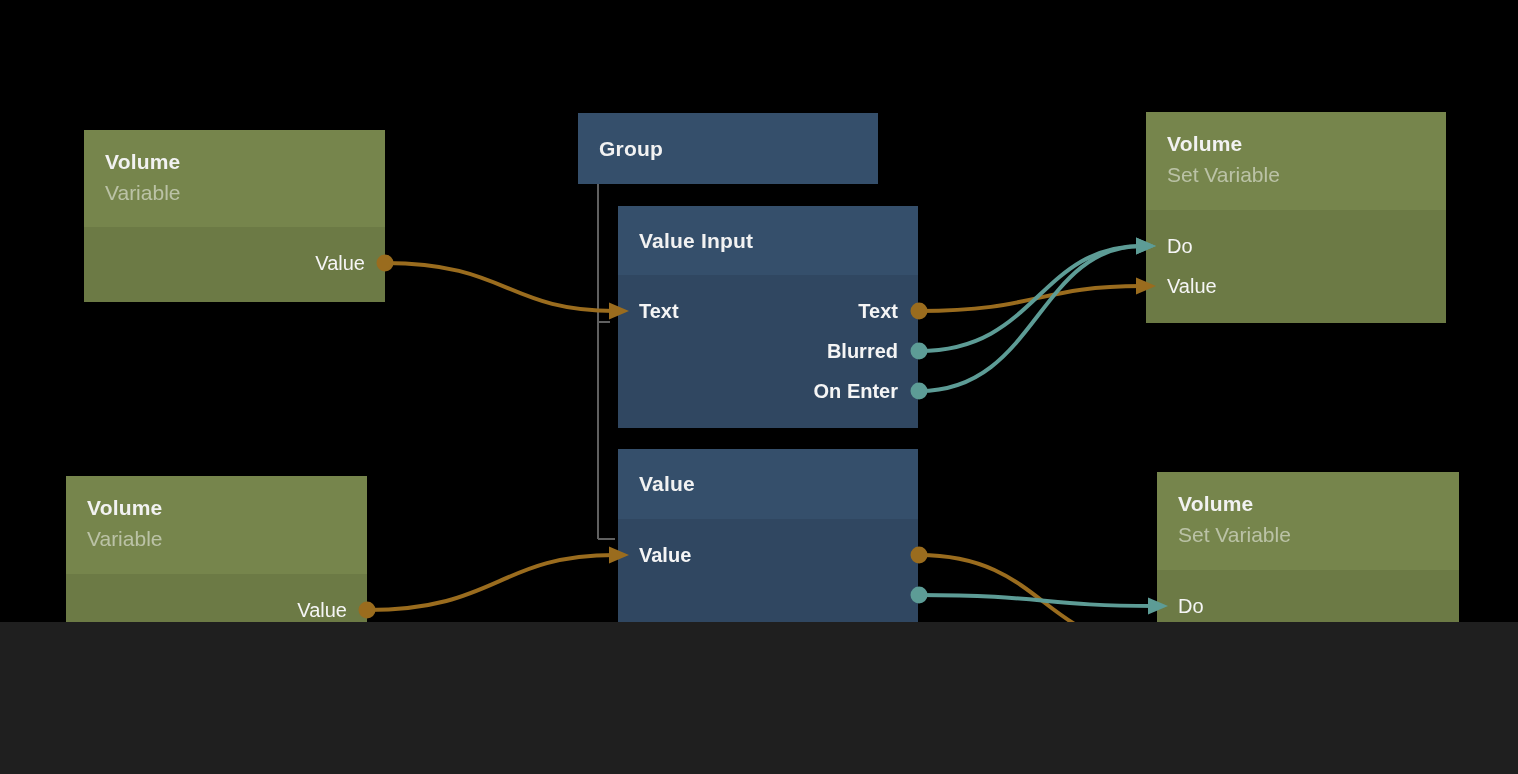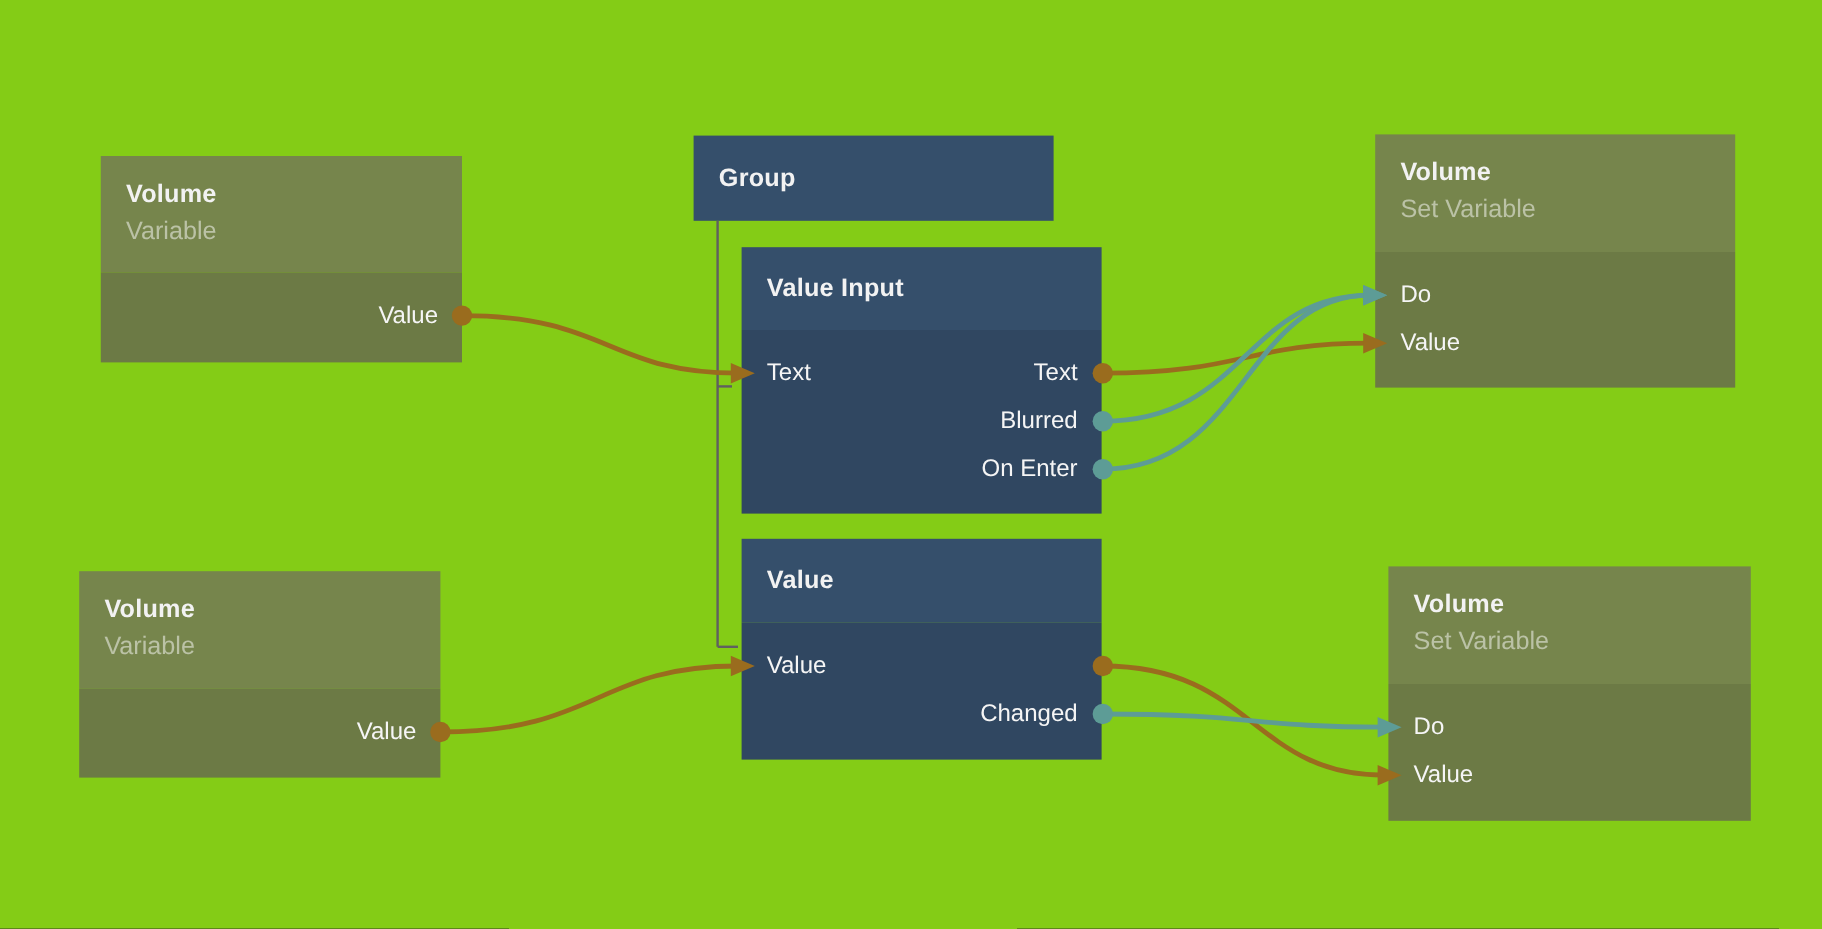--- a/index.html
+++ b/index.html
@@ -1,23 +1,23 @@
 <!DOCTYPE html>
 <html><head>
 <meta charset="utf-8">
 <style>
   html,body{margin:0;padding:0;background:#1f1f1f;}
-  #canvas{position:relative;width:1518px;height:774px;background:#84cc16;overflow:hidden;
+  #canvas{position:relative;width:1518px;height:622px;background:#000000;overflow:hidden;
           font-family:"Liberation Sans",sans-serif;}
   .node{position:absolute;}
   .hdr{box-sizing:border-box;}
   .green .hdr{background:#76854c;padding:17px 20px 0 21px;}
   .blue .hdr{background:#354f6b;display:flex;align-items:center;padding-left:21px;}
   .green .body{background:#6c7a45;}
-  .blue .body{background:#304761;}
+  .blue .body{background:#304761;font-weight:bold;}
   .body{box-sizing:border-box;padding-top:16px;}
   .title{font-size:21px;font-weight:700;color:#f2f2f2;line-height:30px;letter-spacing:.2px;}
   .subtitle{font-size:21px;font-weight:400;color:rgba(255,255,255,0.5);line-height:31px;}
   .row{height:40px;display:flex;align-items:center;padding:0 20px 0 21px;box-sizing:border-box;}
   .row.out{justify-content:flex-end;}
   .row.both{justify-content:space-between;}
   .plabel{font-size:20px;color:#f5f5f5;}
   .grouphdr{position:absolute;left:578px;top:113px;width:300px;height:71px;background:#354f6b;
             display:flex;align-items:center;padding-left:21px;box-sizing:border-box;}
   svg.wire-layer{position:absolute;left:0;top:0;width:1518px;height:774px;}
@@ -74,23 +74,20 @@
   </div>
 
   <div class="node blue" style="left:618px;top:449px;width:300px">
     <div class="hdr" style="height:70px">
       <div class="title">Value</div>
     </div>
     <div class="body" style="height:114px">
       <div class="row">
         <span class="plabel">Value</span>
       </div>
-      <div class="row out">
-        <span class="plabel">Changed</span>
-      </div>
     </div>
   </div>
 
   <div class="node green" style="left:1146px;top:112px;width:300px">
     <div class="hdr" style="height:98px">
       <div class="title">Volume</div>
       <div class="subtitle">Set Variable</div>
     </div>
     <div class="body" style="height:113px">
       <div class="row">

